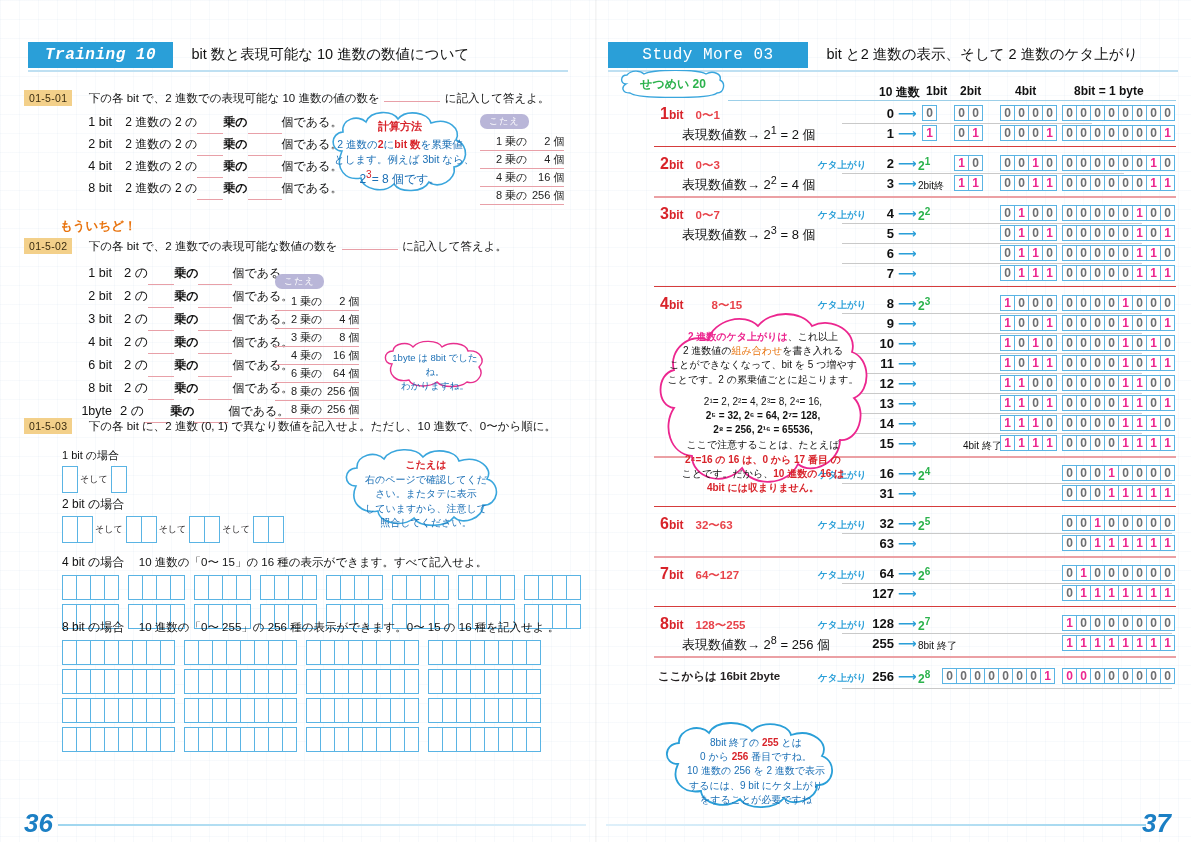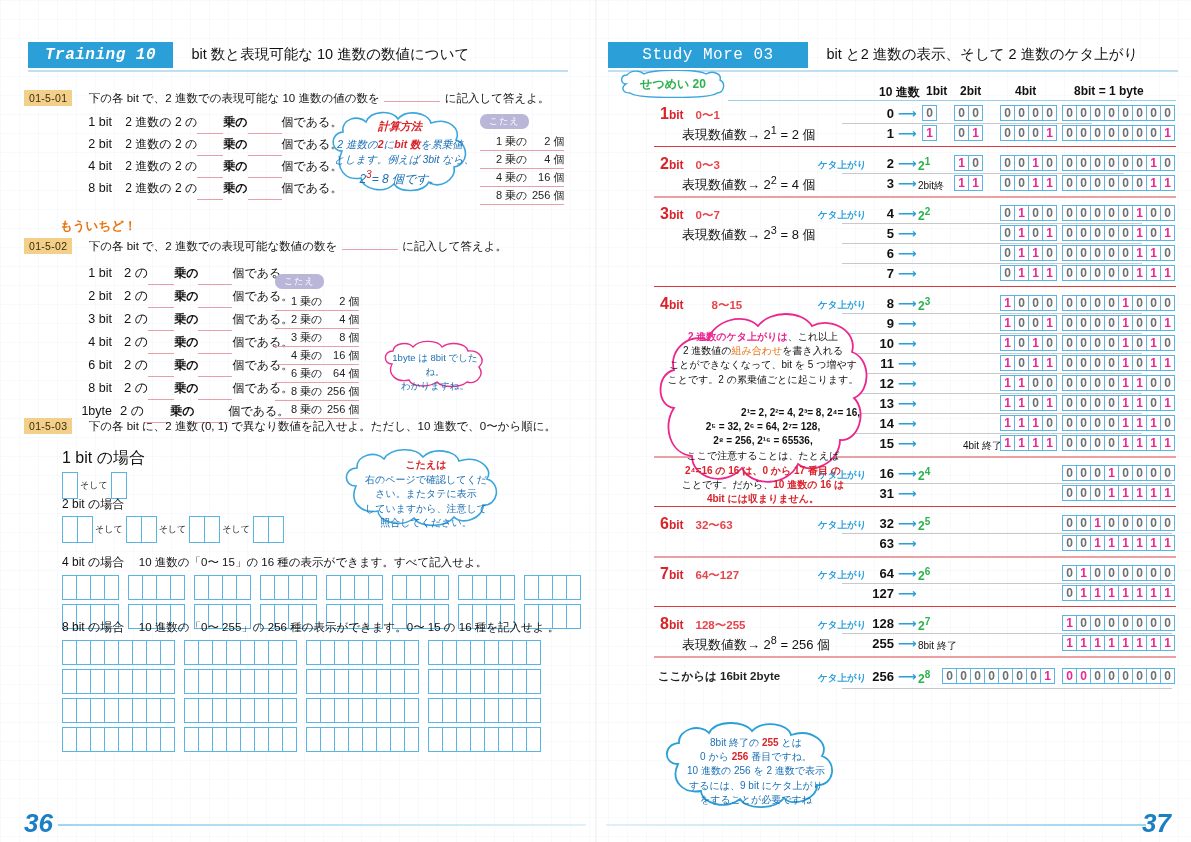--- a/index.html
+++ b/index.html
@@ -143,21 +143,21 @@
       </div>
     </div>
 
     <div class="bubble" style="left:326px; top:107px; width:148px; height:88px; font-size:10.5px;">
       <svg viewBox="0 0 148 88" preserveAspectRatio="none">
         <path d="M16,44 C4,44 4,26 17,25 C15,12 32,7 40,15 C45,3 66,3 72,12
                  C80,2 102,5 105,16 C122,10 136,22 130,33 C144,38 142,58 128,60
                  C131,73 112,83 103,75 C97,86 74,86 68,77 C58,87 37,83 35,71
                  C20,74 8,62 16,44 Z" fill="#ffffff" stroke="#3aa6dd" stroke-width="1.6"></path>
       </svg>
-      <div class="btxt" style="padding:12px 8px 0 8px;font-style:italic;">
+      <div class="btxt" style="padding:12px 8px 0 8px;">
         <div style="color:#d8232a;font-weight:700;font-size:11px;">計算方法</div>
         <div style="margin-top:2px;white-space:nowrap;">
           <span style="color:#1b6fb5;">2 進数の</span><span style="color:#d8232a;font-weight:700;">2</span><span style="color:#1b6fb5;">に</span><span style="color:#d8232a;font-weight:700;">bit 数</span><span style="color:#1b6fb5;">を累乗値</span>
         </div>
         <div style="color:#1b6fb5;white-space:nowrap;">とします。例えば 3bit なら、</div>
         <div style="color:#1b6fb5;margin-top:1px;font-size:12px;">
           <span>2</span><sup style="color:#d8232a;">3</sup><span>= 8 個です。</span>
         </div>
       </div>
     </div>
@@ -215,21 +215,21 @@
         <div>わかりますね。</div>
       </div>
     </div>
 
     <div class="rp" style="left:24px; top:416px; width:545px;">
       <span class="qnum">01-5-03</span>
       <span class="qtext" style="margin-left:12px;">下の各 bit に、2 進数 (0, 1) で異なり数値を記入せよ。ただし、10 進数で、0〜から順に。</span>
     </div>
 
     <div class="rp" style="left:62px; top:448px;">
-      <div class="qtext" style="font-size:16px;text-align:right;">1 bit の場合</div>
+      <div class="qtext" style="font-size:11px;">1 bit の場合</div>
       <div style="display:flex;align-items:center;margin-top:3px;">
         <div class="cellrow">
             <div class="cell"></div>
           </div>
         <span class="small" style="font-size:9px;margin:0 3px;">そして</span>
         <div class="cellrow">
             <div class="cell"></div>
           </div>
       </div>
     </div>
@@ -1183,21 +1183,21 @@
         <path d="M22,100 C4,98 4,66 22,62 C16,42 38,24 56,32 C62,12 92,4 106,18
                  C118,2 150,2 160,18 C180,8 206,24 200,44 C218,50 220,82 202,90
                  C216,104 206,134 188,132 C188,154 160,168 146,156 C136,178 100,180 90,160
                  C72,180 40,170 40,148 C18,146 10,118 22,100 Z" fill="#ffffff" stroke="#ec268f" stroke-width="1.8"></path>
       </svg>
       <div class="btxt" style="padding:22px 14px 0 14px; line-height:1.42;">
         <div><span style="color:#ec268f;font-weight:700;">2 進数のケタ上がりは</span><span>、これ以上</span></div>
         <div><span>2 進数値の</span><span style="color:#e8720c;">組み合わせ</span><span>を書き入れる</span></div>
         <div>ことができなくなって、bit を 5 つ増やす</div>
         <div>ことです。2 の累乗値ごとに起こります。</div>
-        <div style="font-weight:700;margin-top:19px;text-align:right;">2¹= 2,  2²= 4,  2³= 8,  2⁴= 16,</div>
+        <div style="font-weight:400;margin-top:8px;">2¹= 2,  2²= 4,  2³= 8,  2⁴= 16,</div>
         <div style="font-weight:700;">2⁵ = 32,  2⁶ = 64,  2⁷= 128,</div>
         <div style="font-weight:700;">2⁸ = 256,    2¹⁶ = 65536,</div>
         <div style="margin-top:1px;">ここで注意することは、たとえば</div>
         <div style="color:#d8232a;font-weight:700;">2⁴=16  の 16 は、0 から 17 番目  の</div>
         <div><span>ことです。だから、</span><span style="color:#d8232a;font-weight:700;">10 進数の 16 は</span></div>
         <div style="color:#d8232a;font-weight:700;">4bit には収まりません。</div>
       </div>
     </div>
 
     <div class="bubble" style="left:62px; top:718px; width:196px; height:92px; font-size:10px; color:#1b6fb5;">

